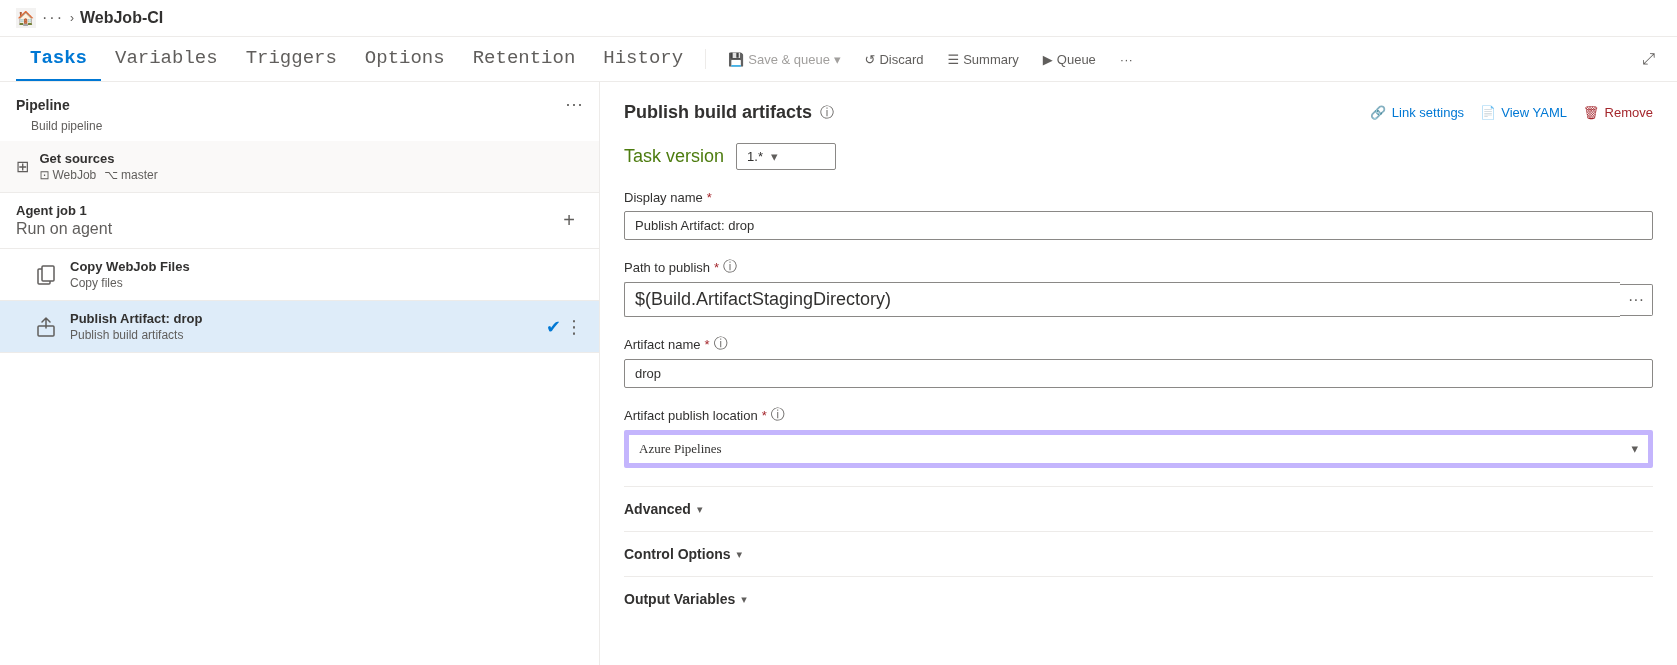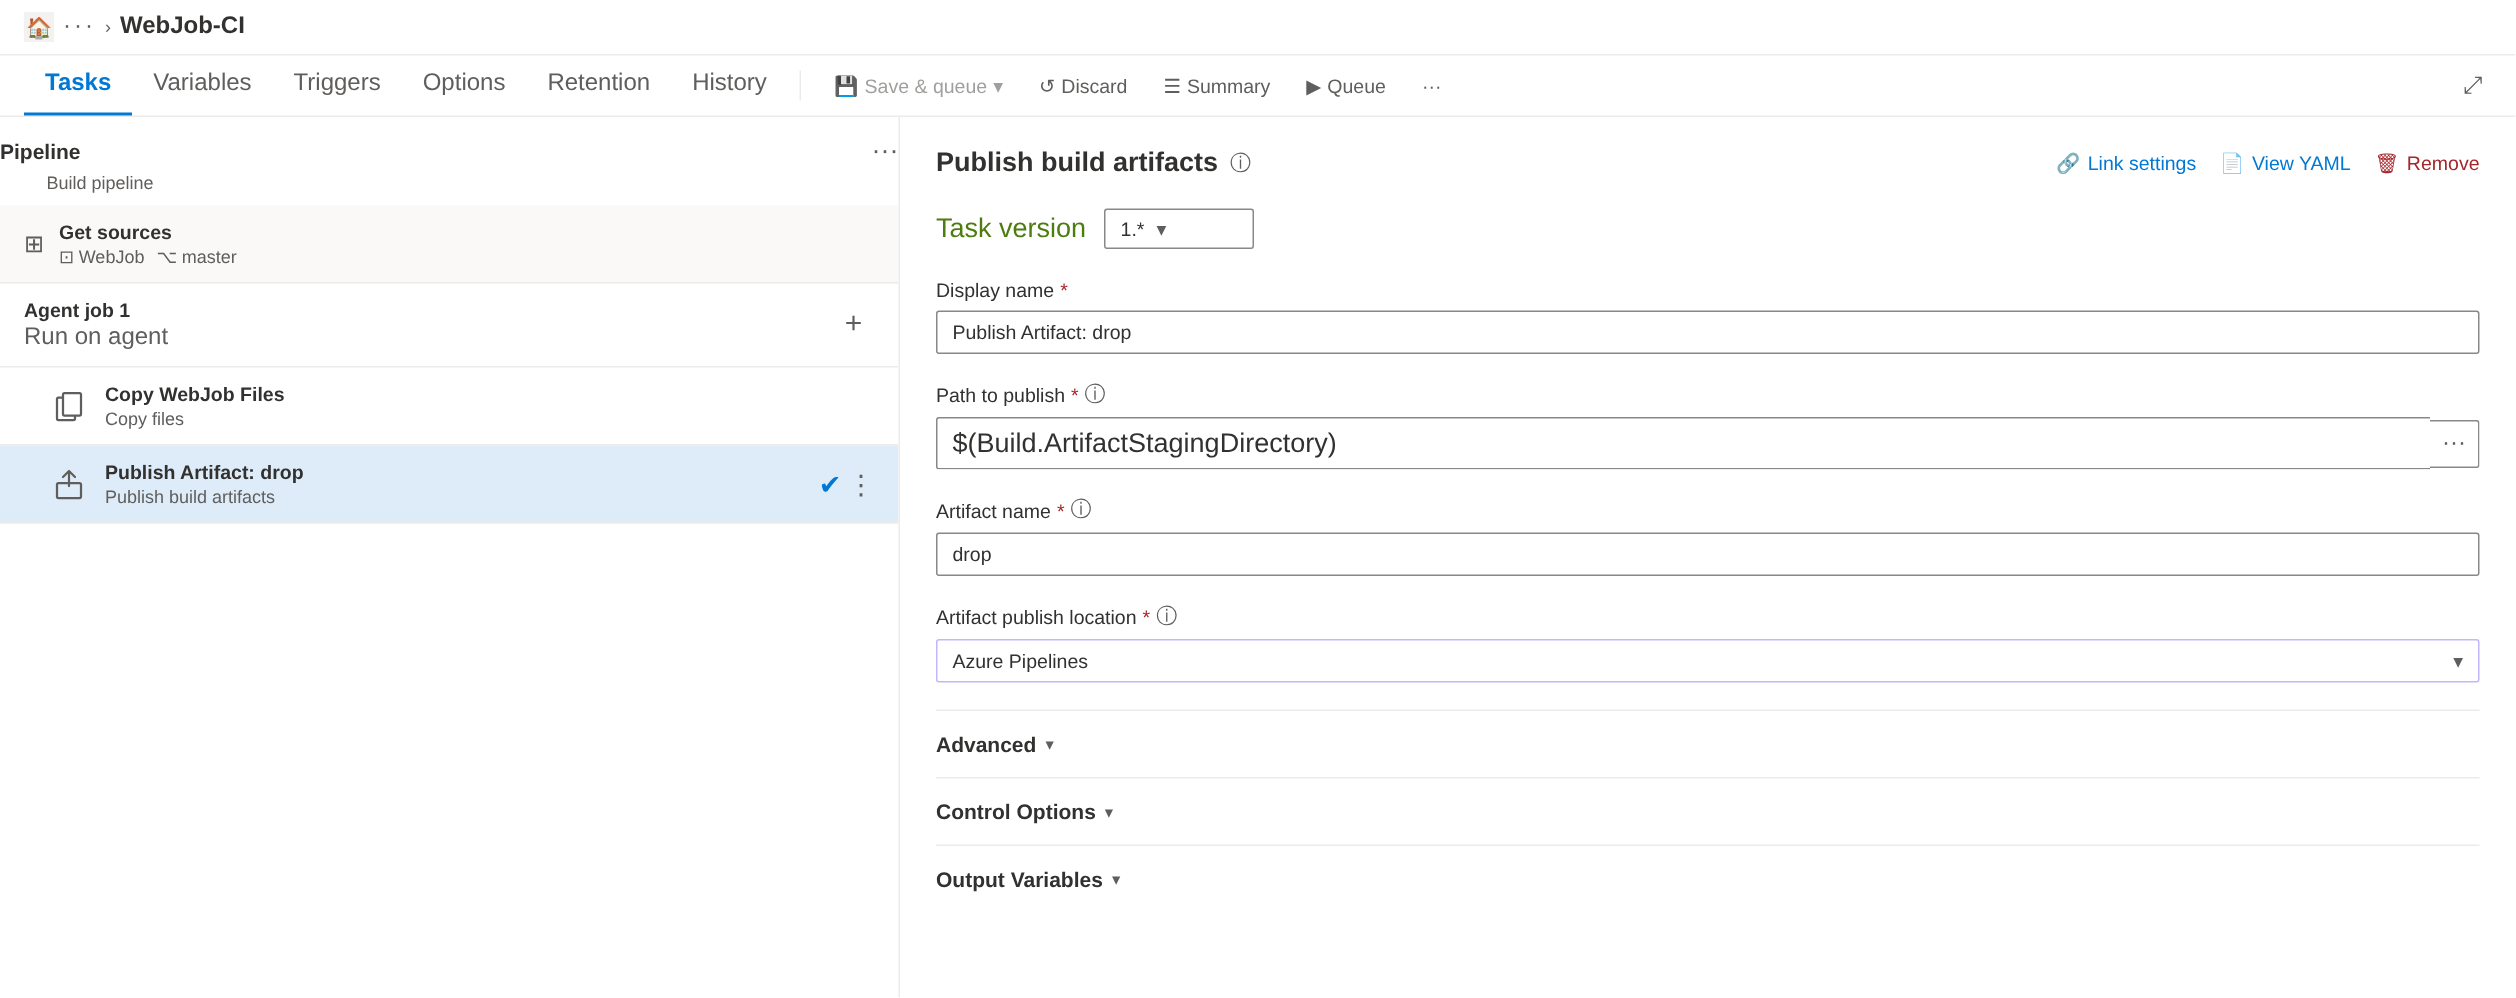--- a/index.html
+++ b/index.html
@@ -9,36 +9,36 @@
 
     
     .top-bar { display: flex; align-items: center; padding: 8px 16px; border-bottom: 1px solid #edebe9; gap: 6px; }
     .top-bar-icon { width: 20px; height: 20px; background: #f3f2f1; display: inline-flex; align-items: center; justify-content: center; font-size: 14px; }
     .top-bar-dots { color: #605e5c; cursor: pointer; font-size: 16px; letter-spacing: 2px; }
     .top-bar-chevron { color: #605e5c; font-size: 12px; }
     .top-bar-title { font-size: 16px; font-weight: 600; color: #323130; }
 
     
     .nav-tabs { display: flex; align-items: center; padding: 0 16px; border-bottom: 1px solid #edebe9; gap: 0; }
-    .nav-tab { padding: 10px 14px; cursor: pointer; color: #605e5c; font-size: 16px; border-bottom: 2px solid transparent; text-decoration: none; }
+    .nav-tab { padding: 10px 14px; cursor: pointer; color: #605e5c; font-size: 19px; border-bottom: 2px solid transparent; text-decoration: none; font-family: Liberation Mono, monospace; }
     .nav-tab.active { color: #0078d4; border-bottom: 2px solid #0078d4; font-weight: 600; }
     .nav-separator { width: 1px; height: 20px; background: #edebe9; margin: 0 8px; }
     .nav-actions { display: flex; align-items: center; gap: 4px; margin-left: 4px; }
     .nav-action-btn { display: flex; align-items: center; gap: 4px; padding: 6px 10px; cursor: pointer; color: #605e5c; border: none; background: none; font-size: 13px; border-radius: 2px; }
     .nav-action-btn.disabled { color: #a19f9d; cursor: default; }
     .expand-btn { margin-left: auto; cursor: pointer; color: #605e5c; border: none; background: none; font-size: 16px; padding: 6px; }
 
     
     .main-content { display: flex; flex: 1; overflow: hidden; }
 
     
     .left-panel { width: 600px; border-right: 1px solid #edebe9; display: flex; flex-direction: column; overflow-y: auto; }
 
     
-    .pipeline-header { display: flex; align-items: center; justify-content: space-between; padding: 12px 0 4px; }
+    .pipeline-header { display: flex; align-items: center; justify-content: space-between; padding: 12px 16px 4px; }
     .pipeline-title { font-weight: 600; font-size: 14px; }
     .pipeline-subtitle { color: #605e5c; font-size: 12px; padding: 0 31px 8px; }
     .more-btn { cursor: pointer; color: #605e5c; border: none; background: none; font-size: 18px; }
 
     
     .get-sources-row { display: flex; align-items: center; padding: 10px 16px; gap: 10px; background: #faf9f8; border-bottom: 1px solid #edebe9; cursor: pointer; }
     .get-sources-icon { font-size: 16px; color: #605e5c; }
     .get-sources-info { display: flex; flex-direction: column; }
     .get-sources-name { font-weight: 600; font-size: 13px; }
     .get-sources-meta { display: flex; align-items: center; gap: 8px; color: #605e5c; font-size: 12px; margin-top: 2px; }
@@ -81,21 +81,21 @@
     .task-version-row { display: flex; align-items: center; gap: 12px; margin-bottom: 20px; }
     .task-version-label { font-size: 18px; color: #4d7c0f; }
     .task-version-select { display: flex; align-items: center; border: 1px solid #8a8886; border-radius: 2px; padding: 5px 10px; cursor: pointer; gap: 8px; min-width: 100px; background: #fff; }
     .task-version-select span { font-size: 13px; }
     .chevron-down { font-size: 10px; color: #605e5c; }
 
     .path-input-row { display: flex; align-items: center; gap: 0; }
     .path-input { flex: 1; border: 1px solid #8a8886; border-right: none; border-radius: 2px 0 0 2px; padding: 6px 10px; font-size: 18px; color: #323130; outline: none; font-family: 'Segoe UI', sans-serif; }
     .path-more-btn { border: 1px solid #8a8886; border-left: none; border-radius: 0 2px 2px 0; padding: 6px 8px; cursor: pointer; background: #fff; color: #605e5c; font-size: 16px; display: flex; align-items: center; }
 
-    .artifact-location-select { display: flex; align-items: center; justify-content: space-between; border: 1px solid #c4b5fd; border-radius: 2px; padding: 6px 10px; cursor: pointer; background: #fff; width: 100%; }
+    .artifact-location-select { display: flex; align-items: center; justify-content: space-between; border: 5px solid #c4b5fd; border-radius: 2px; padding: 6px 10px; cursor: pointer; background: #fff; width: 100%; font-family: Liberation Serif, serif; }
     .artifact-location-select span { font-size: 13px; }
 
     
     .collapsible-section { border-top: 1px solid #edebe9; padding: 14px 0; cursor: pointer; }
     .collapsible-section:first-of-type { margin-top: 8px; }
     .collapsible-header { display: flex; align-items: center; gap: 6px; }
     .collapsible-title { font-size: 14px; font-weight: 600; color: #323130; }
     .collapse-chevron { font-size: 11px; color: #605e5c; }
   </style>
 </head>

